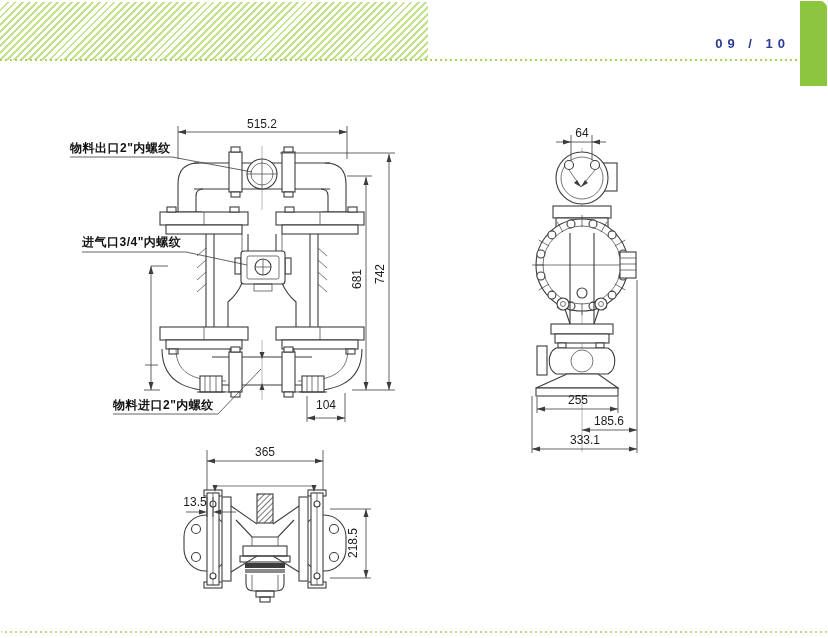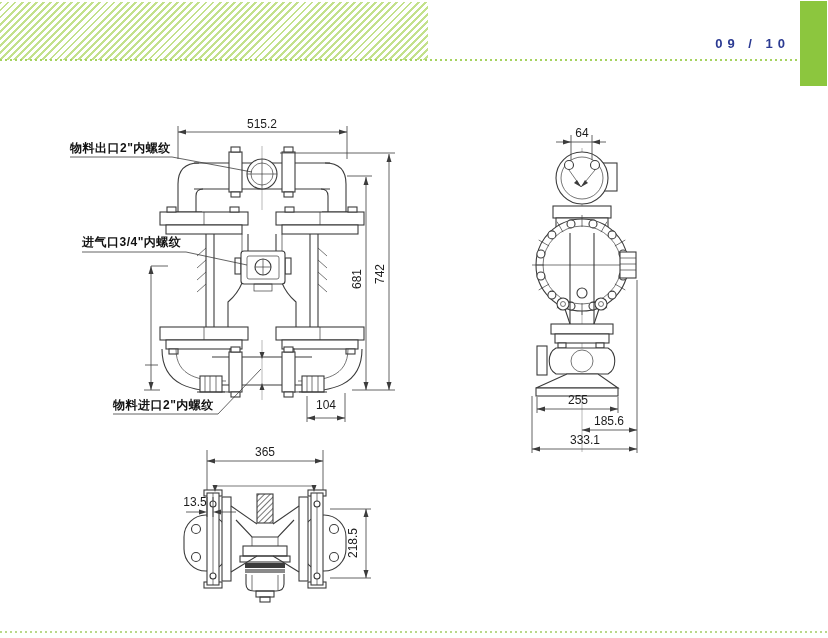--- a/index.html
+++ b/index.html
@@ -1,17 +1,17 @@
 <!DOCTYPE html>
 <html><head>
 <meta charset="utf-8">
 <style>
   html,body{margin:0;padding:0;}
   .page{position:relative;width:828px;height:638px;background:#fff;overflow:hidden;
-        font-family:"Liberation Sans",sans-serif;}
+        font-family:"Liberation Sans",sans-serif;border-radius:11px;}
   .stripe-banner{position:absolute;left:0;top:2px;width:428px;height:58px;
         background:repeating-linear-gradient(135deg,#c3e18c 0,#c3e18c 2px,#ffffff 2px,#ffffff 5px);}
   .dotted-rule{position:absolute;height:2px;
         background:repeating-linear-gradient(90deg,#a6d35e 0,#a6d35e 2px,transparent 2px,transparent 5px);}
   .rule-top{left:0;top:59px;width:800px;}
   .rule-bottom{left:0;top:631px;width:828px;
         background:repeating-linear-gradient(90deg,#b9d989 0,#b9d989 2px,transparent 2px,transparent 5px);}
   .page-number{position:absolute;left:694px;top:36px;width:96px;text-align:right;
         font-size:13px;font-weight:bold;letter-spacing:5px;color:#2b3a92;white-space:nowrap;}
   .accent-bar{position:absolute;left:800px;top:1px;width:27px;height:85px;background:#8cc63e;}

